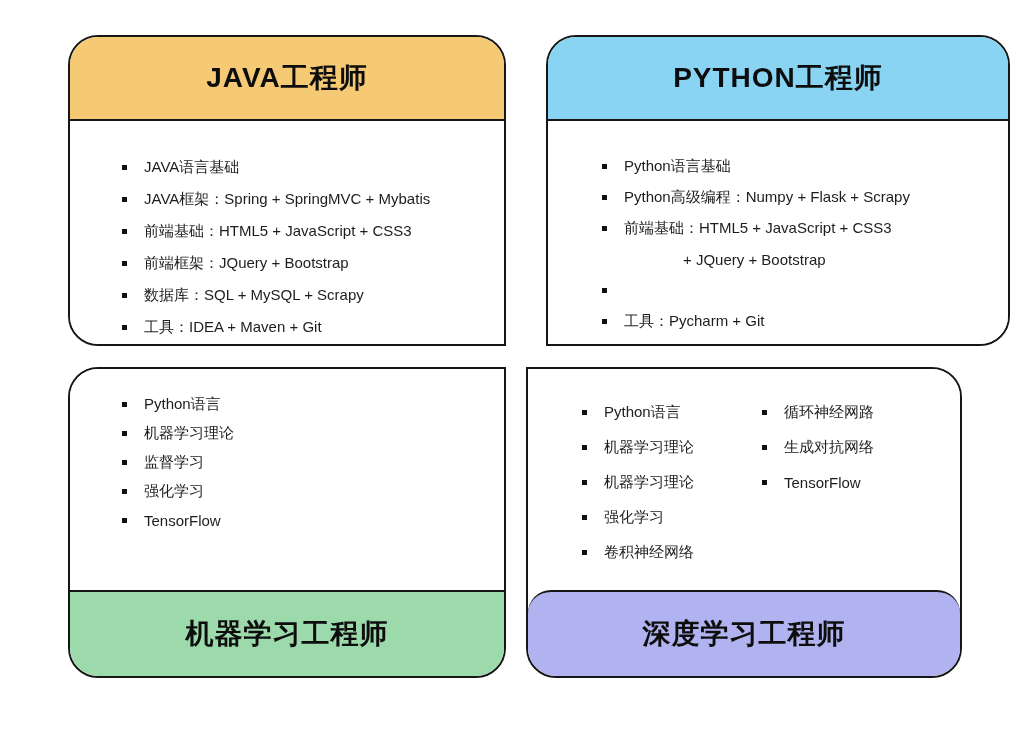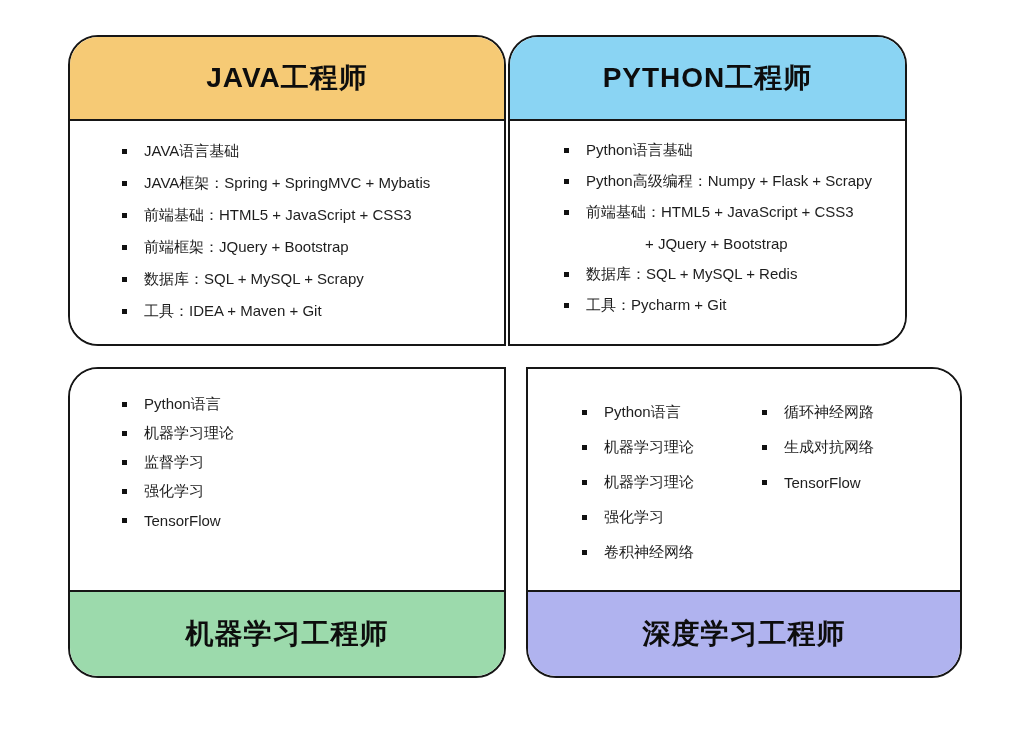--- a/index.html
+++ b/index.html
@@ -16,24 +16,25 @@
     overflow: hidden;
   }
   .card {
     position: absolute;
     box-sizing: border-box;
     border: 2px solid #161616;
     background: #ffffff;
     overflow: hidden;
     display: flex;
     flex-direction: column;
+    gap: 16px;
   }
   
   .card.pos-tl { left: 68px;  top: 35px;  width: 438px; height: 311px; border-radius: 30px 30px 0 30px; }
-  .card.pos-tr { left: 508px; top: 35px;  width: 399px; height: 311px; border-radius: 30px 30px 30px 0; }
+  .card.pos-tr { left: 546px; top: 35px;  width: 464px; height: 311px; border-radius: 30px 30px 30px 0; }
   .card.pos-bl { left: 68px;  top: 367px; width: 438px; height: 311px; border-radius: 30px 0 30px 30px; }
   .card.pos-br { left: 526px; top: 367px; width: 436px; height: 311px; border-radius: 0 30px 30px 30px; }
 
   .accent {
     flex: 0 0 auto;
     display: flex;
     align-items: center;
     justify-content: center;
   }
   .accent.top    { height: 82px; border-bottom: 2px solid #161616; }
@@ -142,21 +143,20 @@
           </li>
           <li>
             <span class="bullet"></span>
             <span>前端基础：HTML5 + JavaScript + CSS3</span>
           </li>
           <li class="continuation">
             <span>+ JQuery + Bootstrap</span>
           </li>
           <li>
             <span class="bullet"></span>
-            <span>数据库：SQL + MySQL + Redis</span>
           </li>
           <li>
             <span class="bullet"></span>
             <span>工具：Pycharm + Git</span>
           </li>
         </ul>
     </div>
   </section>
 
   <section class="card pos-bl">
@@ -221,18 +221,18 @@
           <li>
             <span class="bullet"></span>
             <span>生成对抗网络</span>
           </li>
           <li>
             <span class="bullet"></span>
             <span>TensorFlow</span>
           </li>
         </ul>
     </div>
-    <footer class="accent bottom" style="background: rgb(176, 179, 239);">
+    <footer class="accent bottom" style="background: rgb(176, 179, 239); border-radius: 23px;">
       <h2 class="card-title">深度学习工程师</h2>
     </footer>
   </section>
 
 </div>
 
 </body></html>

